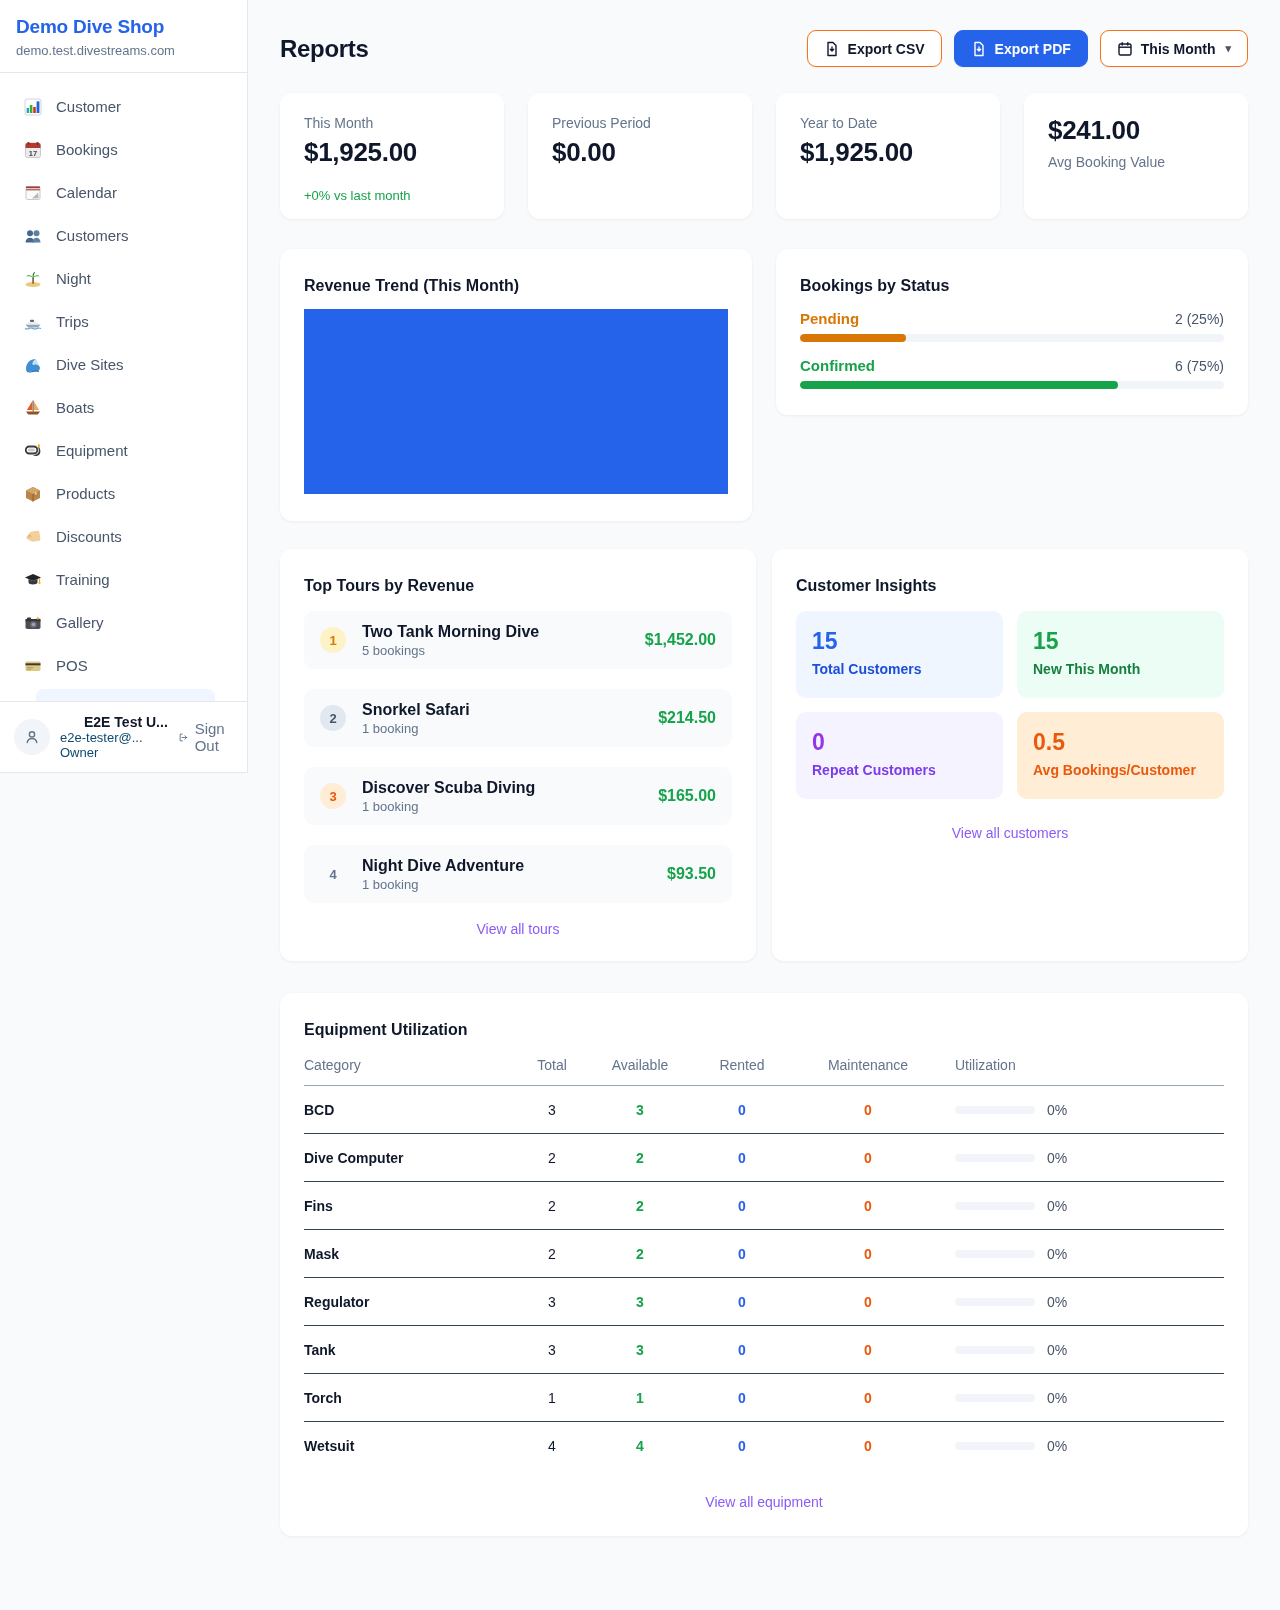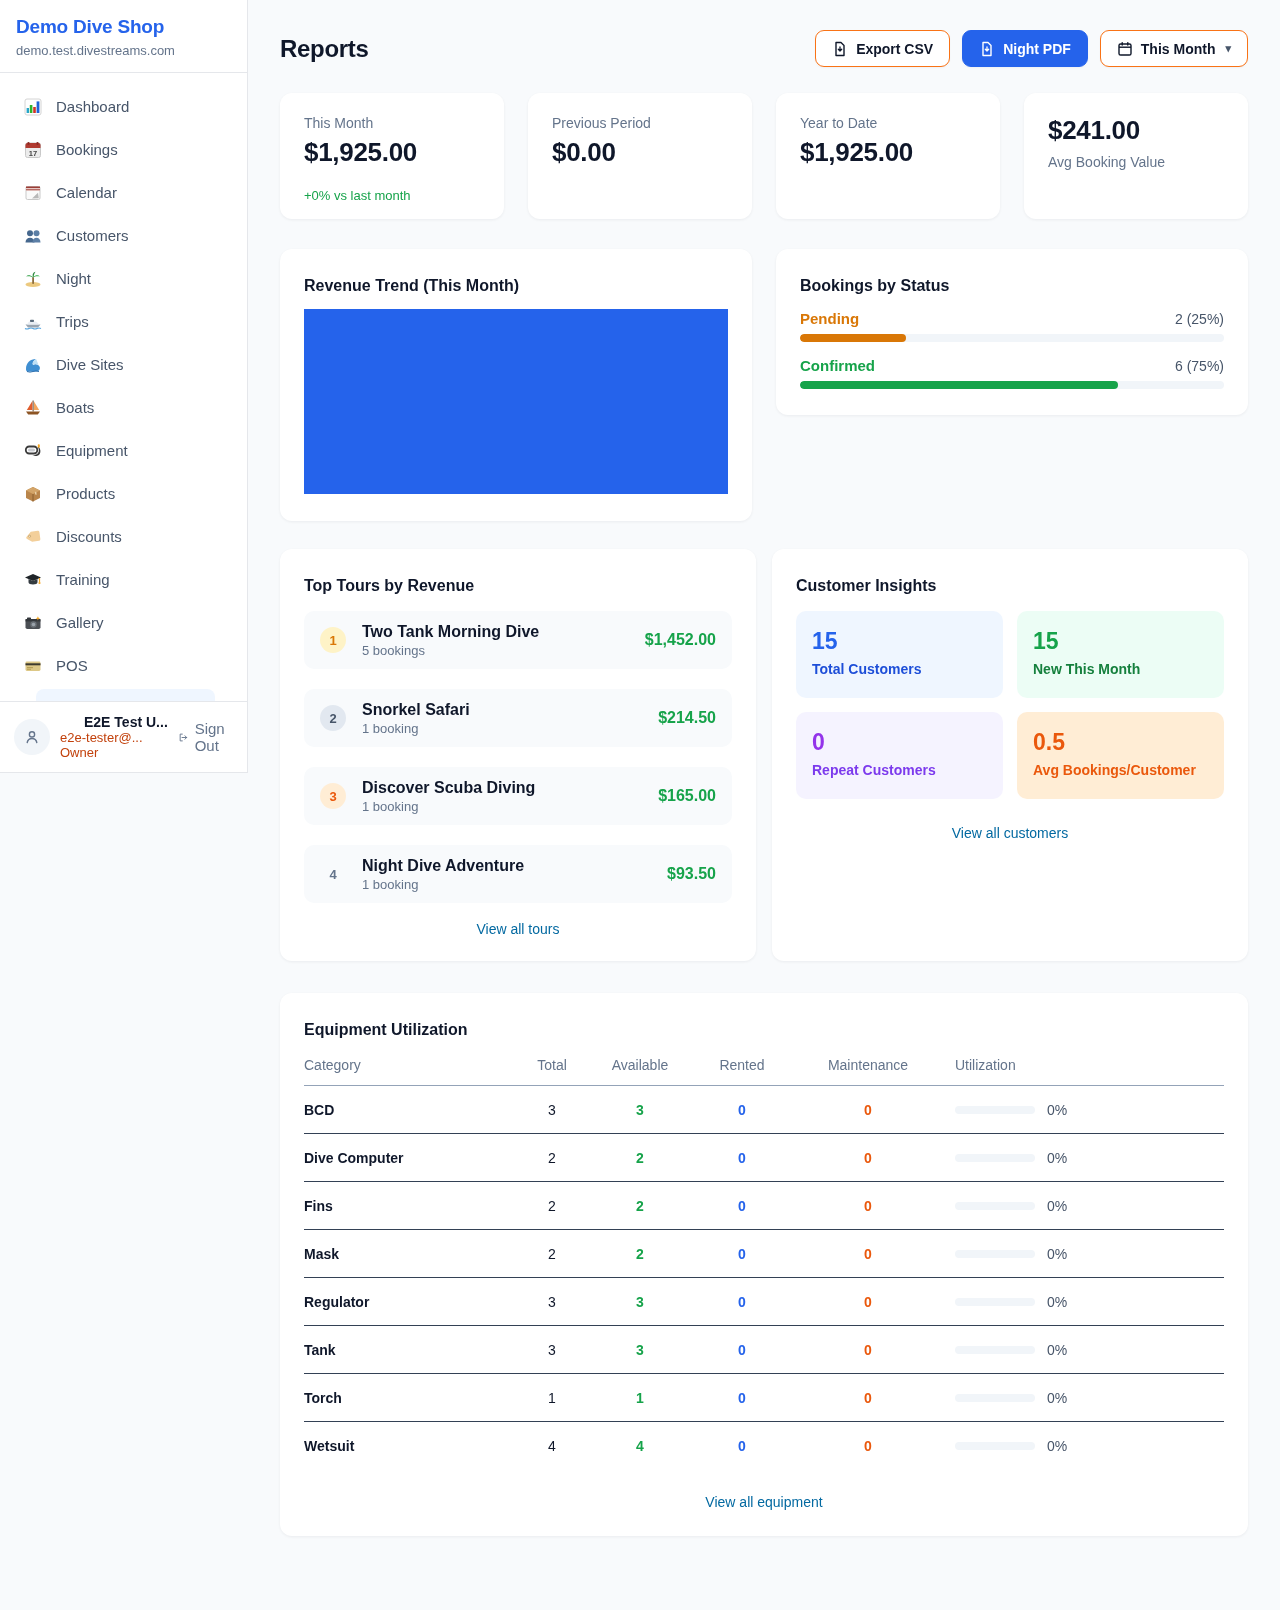--- a/index.html
+++ b/index.html
@@ -13,21 +13,21 @@
   .brand .domain { margin-top:5px; font-size:13px; color:#64748b; }
   .nav { padding:12px 8px 0 8px; }
   .nav-item { display:flex; align-items:center; gap:14px; padding:10px 16px; height:43px; border-radius:8px; cursor:pointer; }
   .nav-item .ni { width:18px; height:18px; flex:0 0 18px; display:inline-block; }
   .nav-item span.lbl { font-size:15px; color:#475569; }
   .active-clip { height:12px; margin:2px 24px 0 28px; background:#eff6ff; border-radius:8px 8px 0 0; }
   .user-footer { border-top:1px solid #e5e7eb; padding:12px 14px; display:flex; align-items:center; gap:10px; }
   .avatar { width:36px; height:36px; border-radius:50%; background:#f1f5f9; display:flex; align-items:center; justify-content:center; flex:0 0 36px; }
   .uinfo { width:108px; }
   .uinfo .uname { font-size:14px; font-weight:700; color:#0f172a; white-space:nowrap;padding-left:24px; }
-  .uinfo .uemail, .uinfo .urole { font-size:13px; color:#c2410c; white-space:nowrap; }
+  .uinfo .uemail, .uinfo .urole { font-size:13px; color:#0c4a6e; white-space:nowrap; }
   .signout { margin-left:auto; display:flex; align-items:center; gap:7px; color:#64748b; font-size:15px; cursor:pointer; }
 
   
   .main { position:absolute; left:248px; top:0; right:0; padding:30px 32px 0 32px; }
   .page-header { display:flex; align-items:center; justify-content:space-between; }
   .page-header h2 { font-size:24px; font-weight:800; letter-spacing:-0.3px; }
   .actions { display:flex; gap:12px; }
   .btn { display:flex; align-items:center; gap:8px; height:37px; padding:0 16px; border-radius:9px; border:1px solid #f97316; background:#fff; font-size:14px; font-weight:700; color:#0f172a; cursor:pointer; box-shadow:0 1px 2px rgba(15,23,42,.04); }
   .btn.primary { background:#2563eb; border-color:#2563eb; color:#fff; }
   .btn .chev { font-size:11px; color:#475569; margin-left:2px; }
@@ -65,21 +65,21 @@
   .tour-row { margin-top:20px; display:flex; align-items:center; gap:16px; background:#f8fafc; border-radius:10px; padding:9px 16px; height:58px; }
   .tour-row:first-of-type { margin-top:16px; }
   .rank { width:26px; height:26px; border-radius:50%; display:flex; align-items:center; justify-content:center; font-size:13px; font-weight:700; flex:0 0 26px; }
   .rank.r1 { background:#fef3c7; color:#d97706; }
   .rank.r2 { background:#e2e8f0; color:#475569; }
   .rank.r3 { background:#ffedd5; color:#ea580c; }
   .rank.r4 { background:transparent; color:#64748b; }
   .tname { font-size:16px; font-weight:700; color:#0f172a; }
   .tbook { font-size:13px; color:#64748b; margin-top:2px; }
   .tamount { margin-left:auto; font-size:16px; font-weight:800; color:#16a34a; }
-  .view-link { display:block; margin:18px auto 0 auto; text-align:center; font-size:14px; color:#0369a1; cursor:pointer; text-decoration:none; }
+  .view-link { display:block; margin:18px auto 0 auto; text-align:center; font-size:14px; color:#8b5cf6; cursor:pointer; text-decoration:none; }
 
   .insights-card { padding:28px 24px 24px 24px; }
   .tile-grid { margin-top:16px; display:grid; grid-template-columns:1fr 1fr; gap:14px; }
   .tile { border-radius:10px; padding:17px 16px; height:87px; }
   .tile .tval { font-size:23px; font-weight:800; }
   .tile .tlab { margin-top:6px; font-size:14px; font-weight:600; }
   .tile.blue { background:#eff6ff; } .tile.blue .tval{color:#2563eb;} .tile.blue .tlab{color:#1d4ed8;}
   .tile.green { background:#ecfdf5; } .tile.green .tval{color:#16a34a;} .tile.green .tlab{color:#15803d;}
   .tile.purple { background:#f5f3ff; } .tile.purple .tval{color:#9333ea;} .tile.purple .tlab{color:#7c3aed;}
   .tile.orange { background:#ffedd5; } .tile.orange .tval{color:#ea580c;} .tile.orange .tlab{color:#ea580c;}
@@ -119,21 +119,21 @@
 
   <nav class="nav">
     <div class="nav-item">
       <span class="ni"><svg viewBox="0 0 18 18" width="18" height="18">
             <rect x="1" y="1" width="16" height="16" rx="2" fill="#fff" stroke="#d4d4d4"></rect>
             <rect x="2.6" y="10" width="2.4" height="5" fill="#27a5c9"></rect>
             <rect x="5.8" y="7" width="2.6" height="8" fill="#2eb52c"></rect>
             <rect x="9.2" y="9" width="2.6" height="6" fill="#d33327"></rect>
             <rect x="12.6" y="3.4" width="2.8" height="11.6" fill="#1e63d8"></rect>
           </svg></span>
-      <span class="lbl">Dashboard</span>
+      <span class="lbl">Customer</span>
     </div>
     <div class="nav-item">
       <span class="ni"><svg viewBox="0 0 18 18" width="18" height="18">
             <rect x="1.5" y="2" width="15" height="14.5" rx="2" fill="#ececec" stroke="#c9c9c9"></rect>
             <path d="M1.5 4 a2 2 0 0 1 2-2 h11 a2 2 0 0 1 2 2 v3 h-15z" fill="#b03a30"></path>
             <rect x="3.5" y="1" width="2" height="3" rx="0.8" fill="#8c2b24"></rect>
             <rect x="12.5" y="1" width="2" height="3" rx="0.8" fill="#8c2b24"></rect>
             <text x="9" y="14.6" font-size="7.5" font-weight="bold" fill="#444" text-anchor="middle" font-family="Liberation Sans, sans-serif">17</text>
           </svg></span>
       <span class="lbl">Bookings</span>
@@ -282,21 +282,21 @@
             <path d="M4 1.5 h5 l3 3 v10 h-8 z" fill="none" stroke="#0f172a" stroke-width="1.4" stroke-linejoin="round"></path>
             <path d="M6.5 7 v4 M4.8 9.3 L6.5 11 L8.2 9.3" fill="none" stroke="#0f172a" stroke-width="1.3" stroke-linecap="round" stroke-linejoin="round" transform="translate(1.5,-1)"></path>
           </svg>
         <span>Export CSV</span>
       </button>
       <button class="btn primary">
         <svg class="icon16" viewBox="0 0 16 16">
             <path d="M4 1.5 h5 l3 3 v10 h-8 z" fill="none" stroke="#fff" stroke-width="1.4" stroke-linejoin="round"></path>
             <path d="M6.5 7 v4 M4.8 9.3 L6.5 11 L8.2 9.3" fill="none" stroke="#fff" stroke-width="1.3" stroke-linecap="round" stroke-linejoin="round" transform="translate(1.5,-1)"></path>
           </svg>
-        <span>Night PDF</span>
+        <span>Export PDF</span>
       </button>
       <button class="btn">
         <svg class="icon16" viewBox="0 0 16 16">
             <rect x="2" y="3" width="12" height="11" rx="1.6" fill="none" stroke="#0f172a" stroke-width="1.4"></rect>
             <path d="M2 6.2 H14" stroke="#0f172a" stroke-width="1.4"></path>
             <path d="M5.2 1.6 V4 M10.8 1.6 V4" stroke="#0f172a" stroke-width="1.4" stroke-linecap="round"></path>
           </svg>
         <span>This Month</span>
         <span class="chev">▾</span>
       </button>

